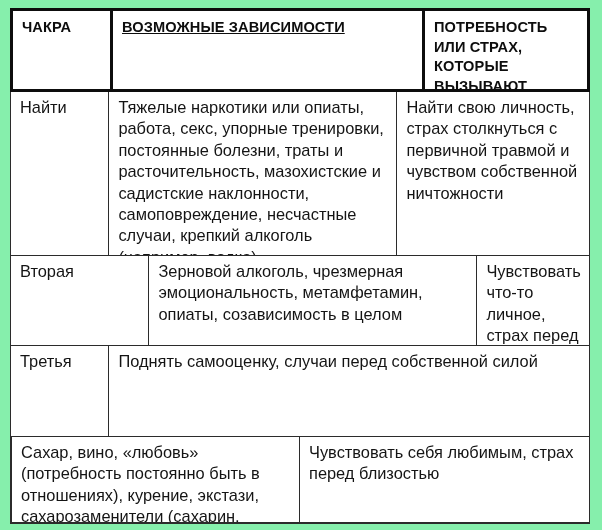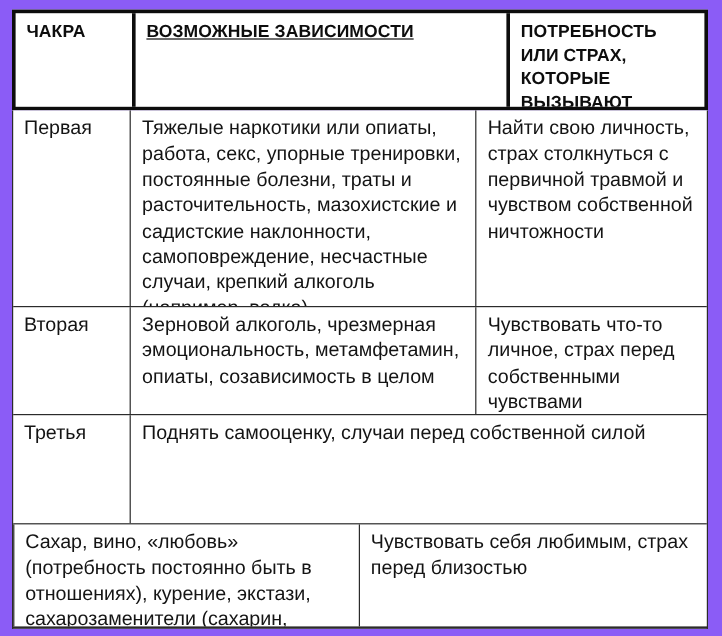--- a/index.html
+++ b/index.html
@@ -12,21 +12,21 @@
     height: 530px;
     font-family: "Liberation Sans", "DejaVu Sans", sans-serif;
     color: #111111;
     overflow: hidden;
   }
 
   .page {
     position: relative;
     width: 602px;
     height: 530px;
-    background: #8b5cf6;
+    background: #86efac;
   }
 
   
   .header-band {
     position: absolute;
     left: 10px;
     top: 8px;
     width: 580px;
     height: 84px;
     box-sizing: border-box;
@@ -92,39 +92,39 @@
   .cell.c2 {
     width: 288px; flex: 0 0 288px;
     border-left: 1.6px solid #2b2b2b;
   }
   .cell.c3 {
     flex: 1 1 auto;
     border-left: 1.6px solid #2b2b2b;
   }
 
   .row.r1 { height: 164px; }
-  .row.r2 { height: 90px; }
+  .row.r2 { height: 90px; gap: 40px; }
   .row.r3 { height: 91px; }
   .row.r4 { height: 85px; }
 </style>
 </head>
 <body>
 
 <div class="page">
 
   <div class="header-band">
     <div class="header-cell c1">ЧАКРА</div>
     <div class="header-cell c2">ВОЗМОЖНЫЕ ЗАВИСИМОСТИ</div>
     <div class="header-cell c3">ПОТРЕБНОСТЬ ИЛИ СТРАХ, КОТОРЫЕ ВЫЗЫВАЮТ ЗАВИСИМОСТЬ</div>
   </div>
 
   <div class="body-table">
 
     <div class="row r1">
-      <div class="cell c1">Первая</div>
+      <div class="cell c1">Найти</div>
       <div class="cell c2">Тяжелые наркотики или опиаты, работа, секс, упорные тренировки, постоянные болезни, траты и расточительность, мазохистские и садистские наклонности, самоповреждение, несчастные случаи, крепкий алкоголь (например, водка)</div>
       <div class="cell c3">Найти свою личность, страх столкнуться с первичной травмой и чувством собственной ничтожности</div>
     </div>
 
     <div class="row r2">
       <div class="cell c1">Вторая</div>
       <div class="cell c2">Зерновой алкоголь, чрезмерная эмоциональность, метамфетамин, опиаты, созависимость в целом</div>
       <div class="cell c3">Чувствовать что-то личное, страх перед собственными чувствами</div>
     </div>
 

